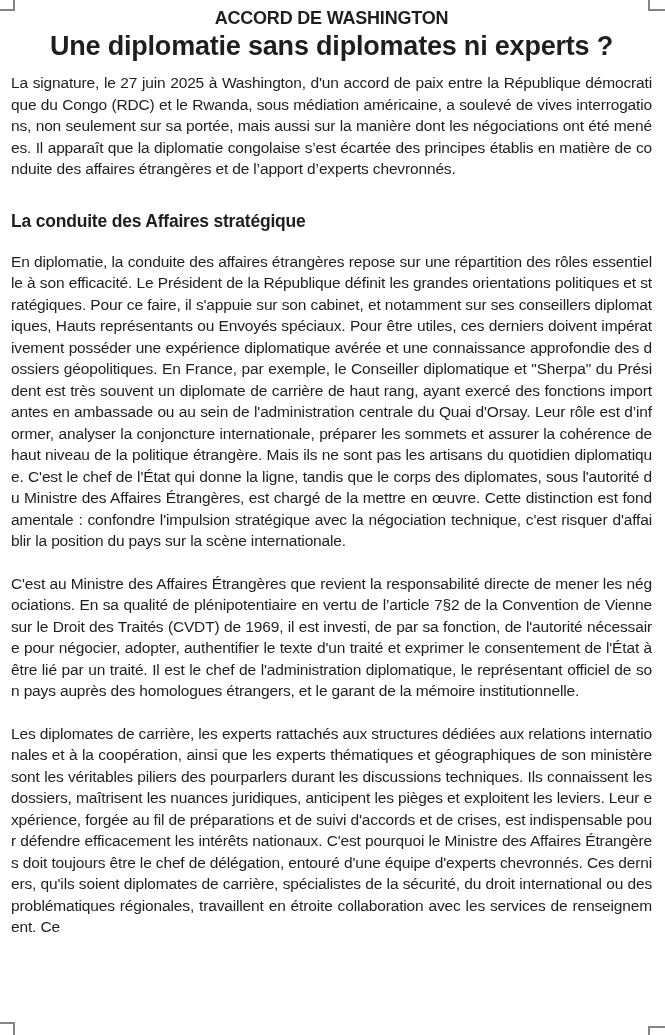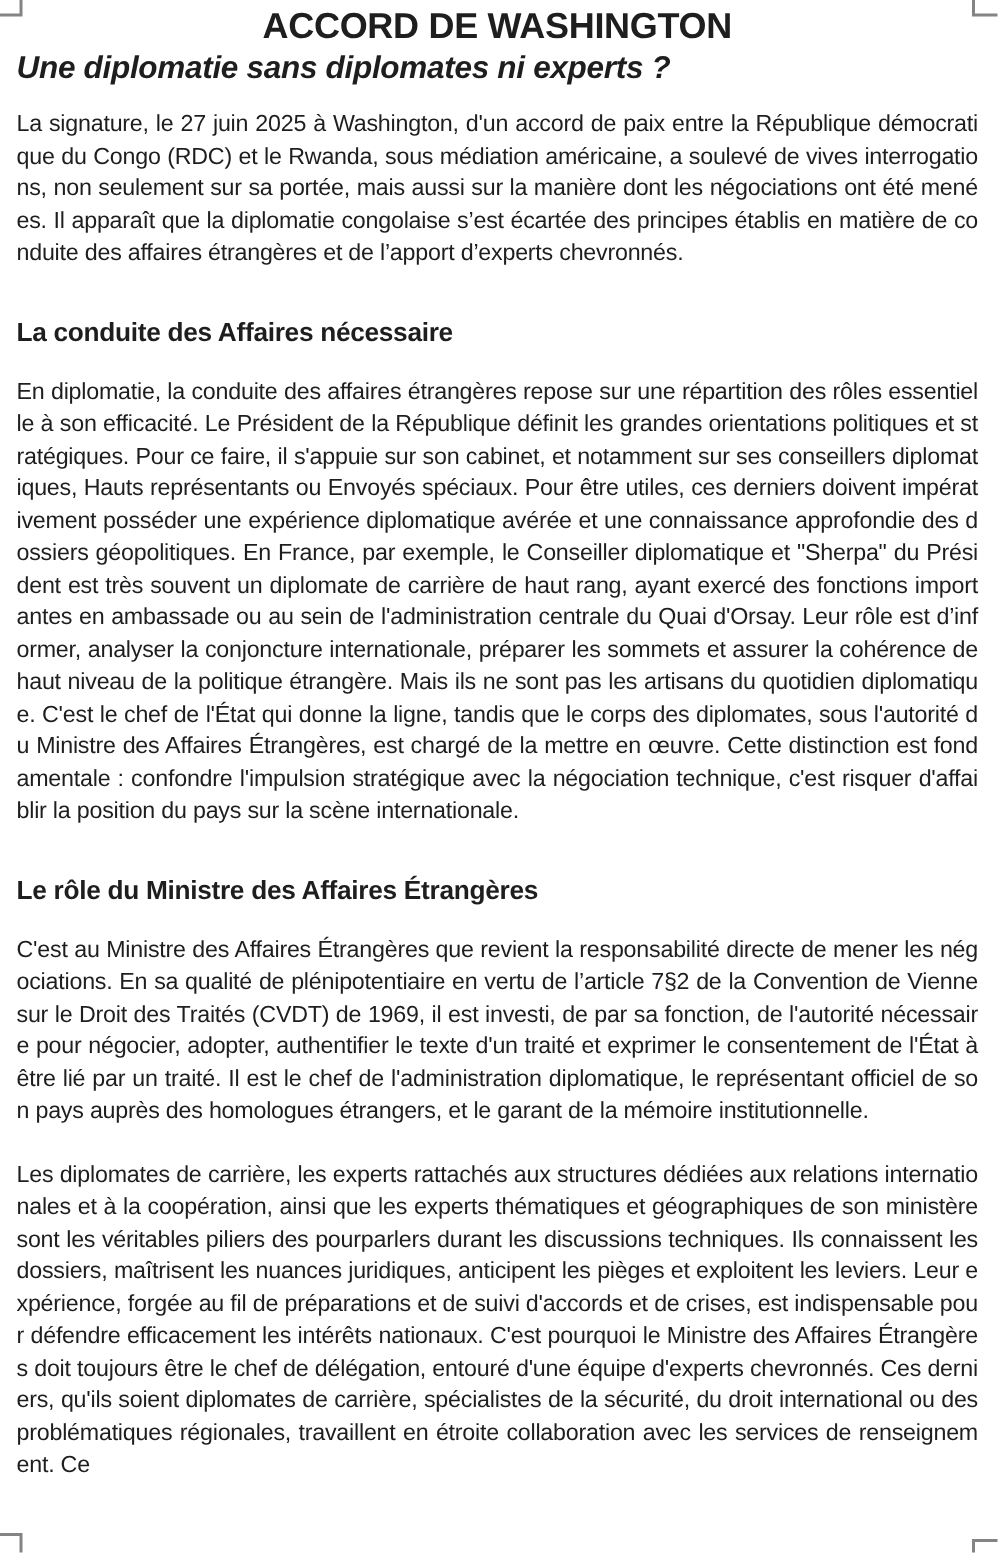--- a/index.html
+++ b/index.html
@@ -14,33 +14,33 @@
     overflow:hidden;
     position:relative;
     font-family:"Liberation Sans", sans-serif;
     color:var(--text);
   }
   .content{
     padding:0 13px 0 11px;
   }
   .kicker{
     margin:7px 0 0 0;
-    font-size:24px;
+    font-size:18px;
     line-height:22px;
     font-weight:bold;
     text-align:center;
     letter-spacing:-0.2px;
   }
   .title{
     margin:4px 0 0 0;
-    font-size:21px;
+    font-size:27px;
     line-height:26px;
     font-weight:bold;
+    text-align:center;
     letter-spacing:-0.2px;
-    font-style:italic;
   }
   .para{
     margin:0 0 21px 0;
     font-size:15.5px;
     line-height:21.5px;
     text-align:justify;
     word-break:break-all;
     letter-spacing:-0.15px;
   }
   .lead{
@@ -73,22 +73,21 @@
 <div class="corner bl"></div>
 <div class="corner br"></div>
 
 <div class="content">
   <div class="kicker">ACCORD DE WASHINGTON</div>
 
   <h1 class="title">Une diplomatie sans diplomates ni experts ?</h1>
 
   <p class="para lead">La signature, le 27 juin 2025 à Washington, d'un accord de paix entre la République démocratique du Congo (RDC) et le Rwanda, sous médiation américaine, a soulevé de vives interrogations, non seulement sur sa portée, mais aussi sur la manière dont les négociations ont été menées. Il apparaît que la diplomatie congolaise s’est écartée des principes établis en matière de conduite des affaires étrangères et de l’apport d’experts chevronnés.</p>
 
-  <h2 class="section-heading">La conduite des Affaires nécessaire</h2>
+  <h2 class="section-heading">La conduite des Affaires stratégique</h2>
 
   <p class="para">En diplomatie, la conduite des affaires étrangères repose sur une répartition des rôles essentielle à son efficacité. Le Président de la République définit les grandes orientations politiques et stratégiques. Pour ce faire, il s'appuie sur son cabinet, et notamment sur ses conseillers diplomatiques, Hauts représentants ou Envoyés spéciaux. Pour être utiles, ces derniers doivent impérativement posséder une expérience diplomatique avérée et une connaissance approfondie des dossiers géopolitiques. En France, par exemple, le Conseiller diplomatique et "Sherpa" du Président est très souvent un diplomate de carrière de haut rang, ayant exercé des fonctions importantes en ambassade ou au sein de l'administration centrale du Quai d'Orsay. Leur rôle est d’informer, analyser la conjoncture internationale, préparer les sommets et assurer la cohérence de haut niveau de la politique étrangère. Mais ils ne sont pas les artisans du quotidien diplomatique. C'est le chef de l'État qui donne la ligne, tandis que le corps des diplomates, sous l'autorité du Ministre des Affaires Étrangères, est chargé de la mettre en œuvre. Cette distinction est fondamentale : confondre l'impulsion stratégique avec la négociation technique, c'est risquer d'affaiblir la position du pays sur la scène internationale.</p>
 
-  <h2 class="section-heading">Le rôle du Ministre des Affaires Étrangères</h2>
 
   <p class="para">C'est au Ministre des Affaires Étrangères que revient la responsabilité directe de mener les négociations. En sa qualité de plénipotentiaire en vertu de l’article 7§2 de la Convention de Vienne sur le Droit des Traités (CVDT) de 1969, il est investi, de par sa fonction, de l'autorité nécessaire pour négocier, adopter, authentifier le texte d'un traité et exprimer le consentement de l'État à être lié par un traité. Il est le chef de l'administration diplomatique, le représentant officiel de son pays auprès des homologues étrangers, et le garant de la mémoire institutionnelle.</p>
 
   <p class="para">Les diplomates de carrière, les experts rattachés aux structures dédiées aux relations internationales et à la coopération, ainsi que les experts thématiques et géographiques de son ministère sont les véritables piliers des pourparlers durant les discussions techniques. Ils connaissent les dossiers, maîtrisent les nuances juridiques, anticipent les pièges et exploitent les leviers. Leur expérience, forgée au fil de préparations et de suivi d'accords et de crises, est indispensable pour défendre efficacement les intérêts nationaux. C'est pourquoi le Ministre des Affaires Étrangères doit toujours être le chef de délégation, entouré d'une équipe d'experts chevronnés. Ces derniers, qu'ils soient diplomates de carrière, spécialistes de la sécurité, du droit international ou des problématiques régionales, travaillent en étroite collaboration avec les services de renseignement. Ce</p>
 </div>
 
 </body></html>

